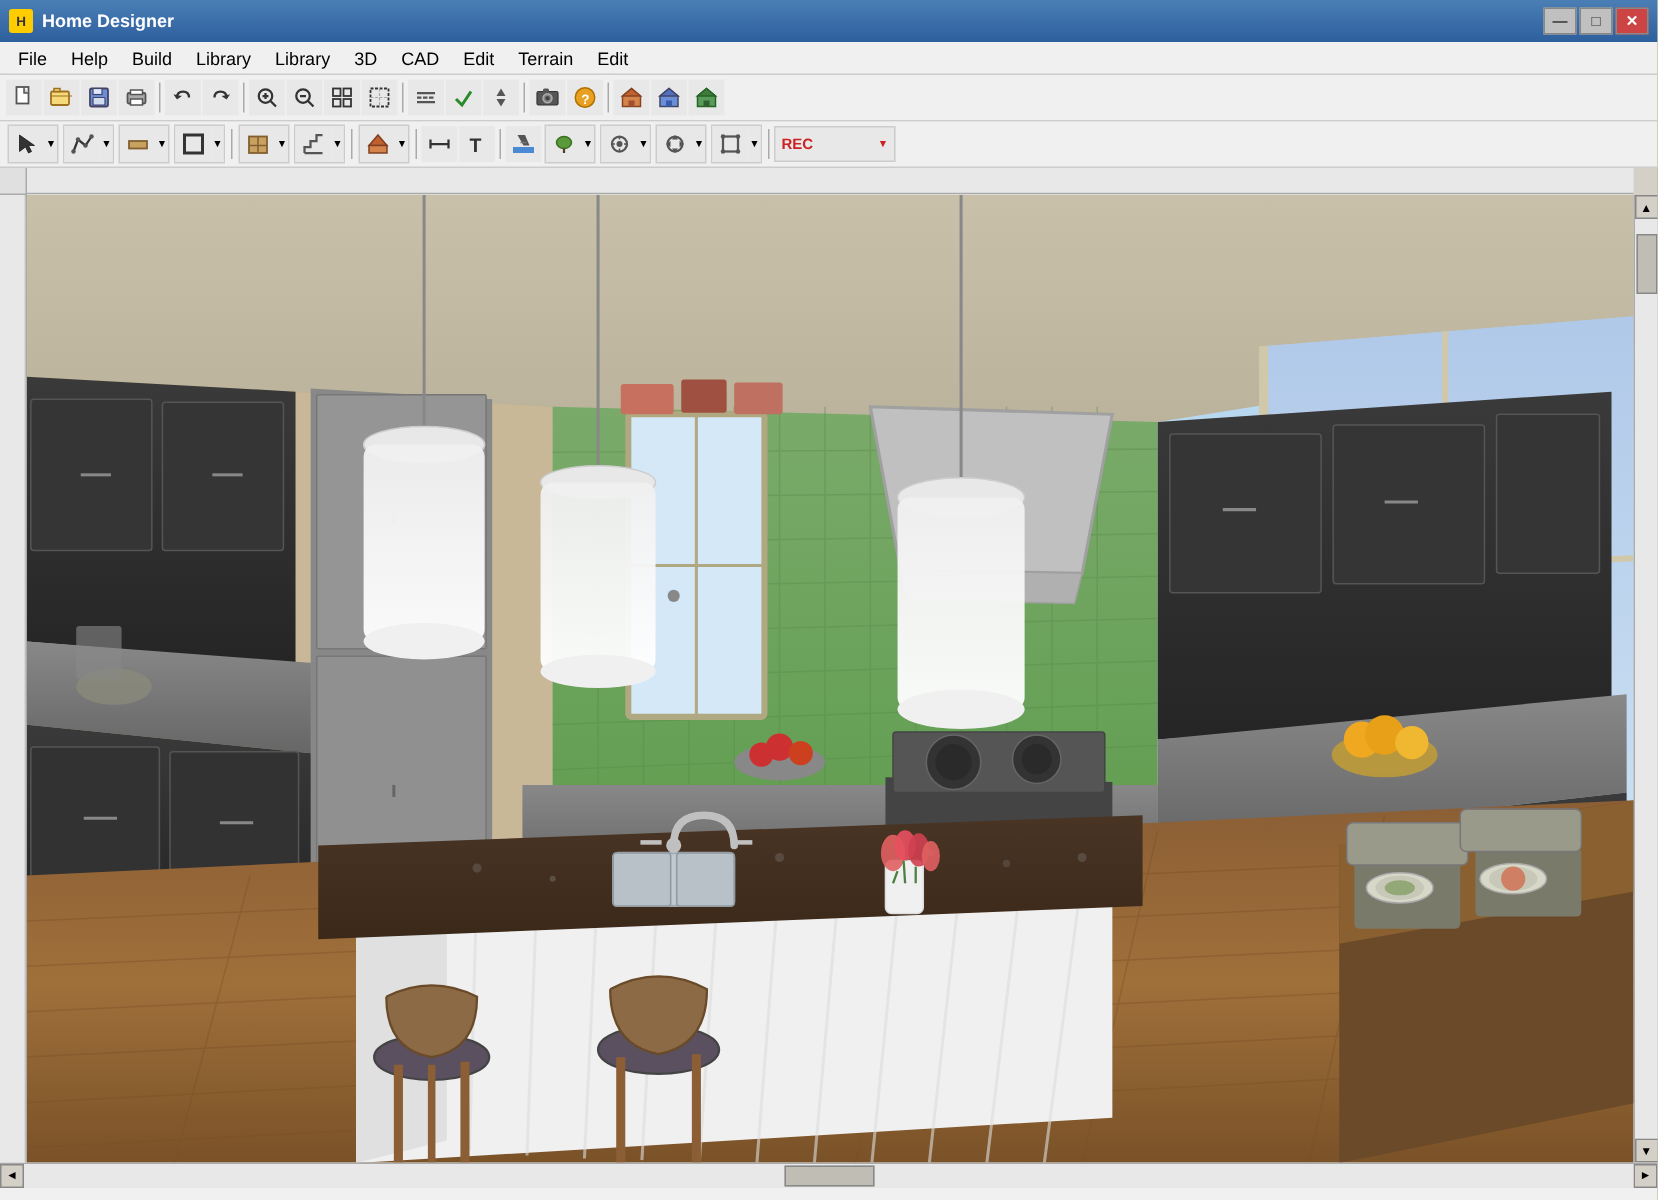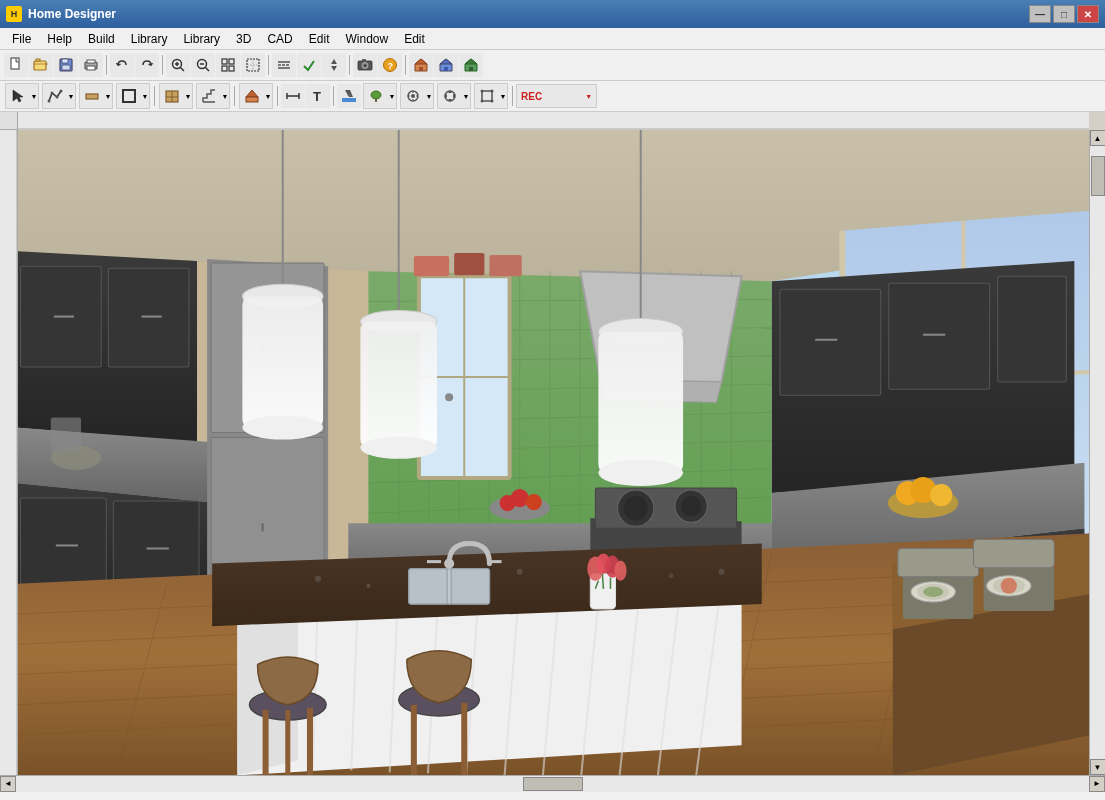--- a/index.html
+++ b/index.html
@@ -273,21 +273,21 @@
 
 <div class="menu-bar">
   <div class="menu-item">File</div>
   <div class="menu-item">Help</div>
   <div class="menu-item">Build</div>
   <div class="menu-item">Library</div>
   <div class="menu-item">Library</div>
   <div class="menu-item">3D</div>
   <div class="menu-item">CAD</div>
   <div class="menu-item">Edit</div>
-  <div class="menu-item">Window</div>
+  <div class="menu-item">Terrain</div>
   <div class="menu-item">Edit</div>
 </div>
 
 <div class="toolbar-container">
   <div class="toolbar">
 
     <div class="tb-btn" title="New">
       <svg viewBox="0 0 16 16">
           <rect x="3" y="1" width="8" height="11" fill="white" stroke="#555" stroke-width="1.2"></rect>
           <polyline points="8,1 8,5 11,5" fill="#ccc" stroke="#555" stroke-width="1"></polyline>

